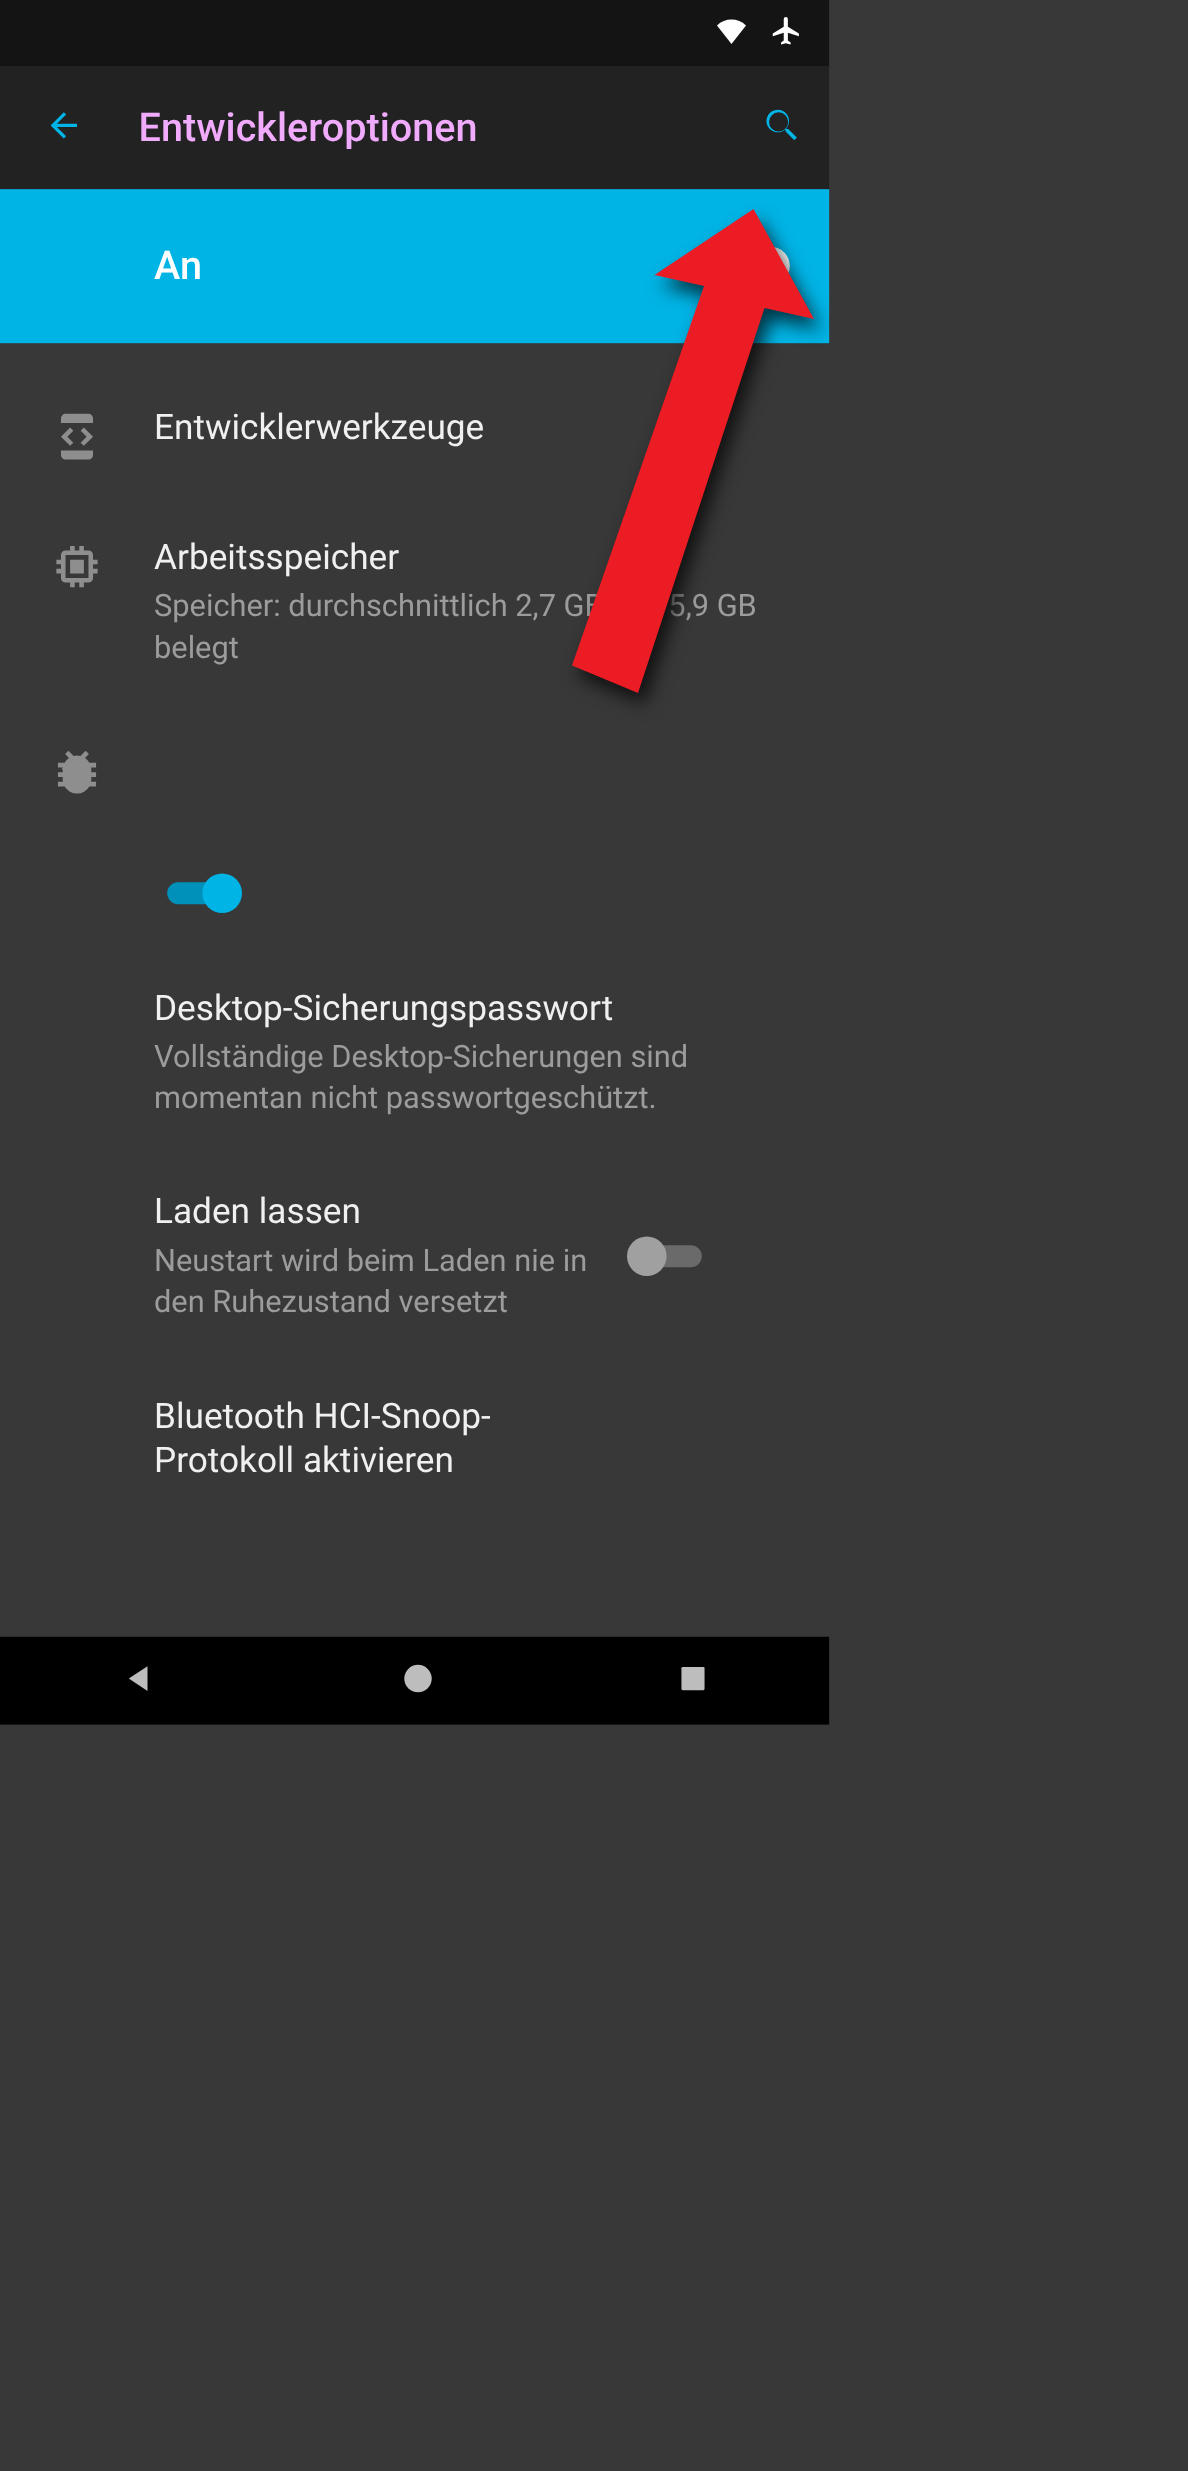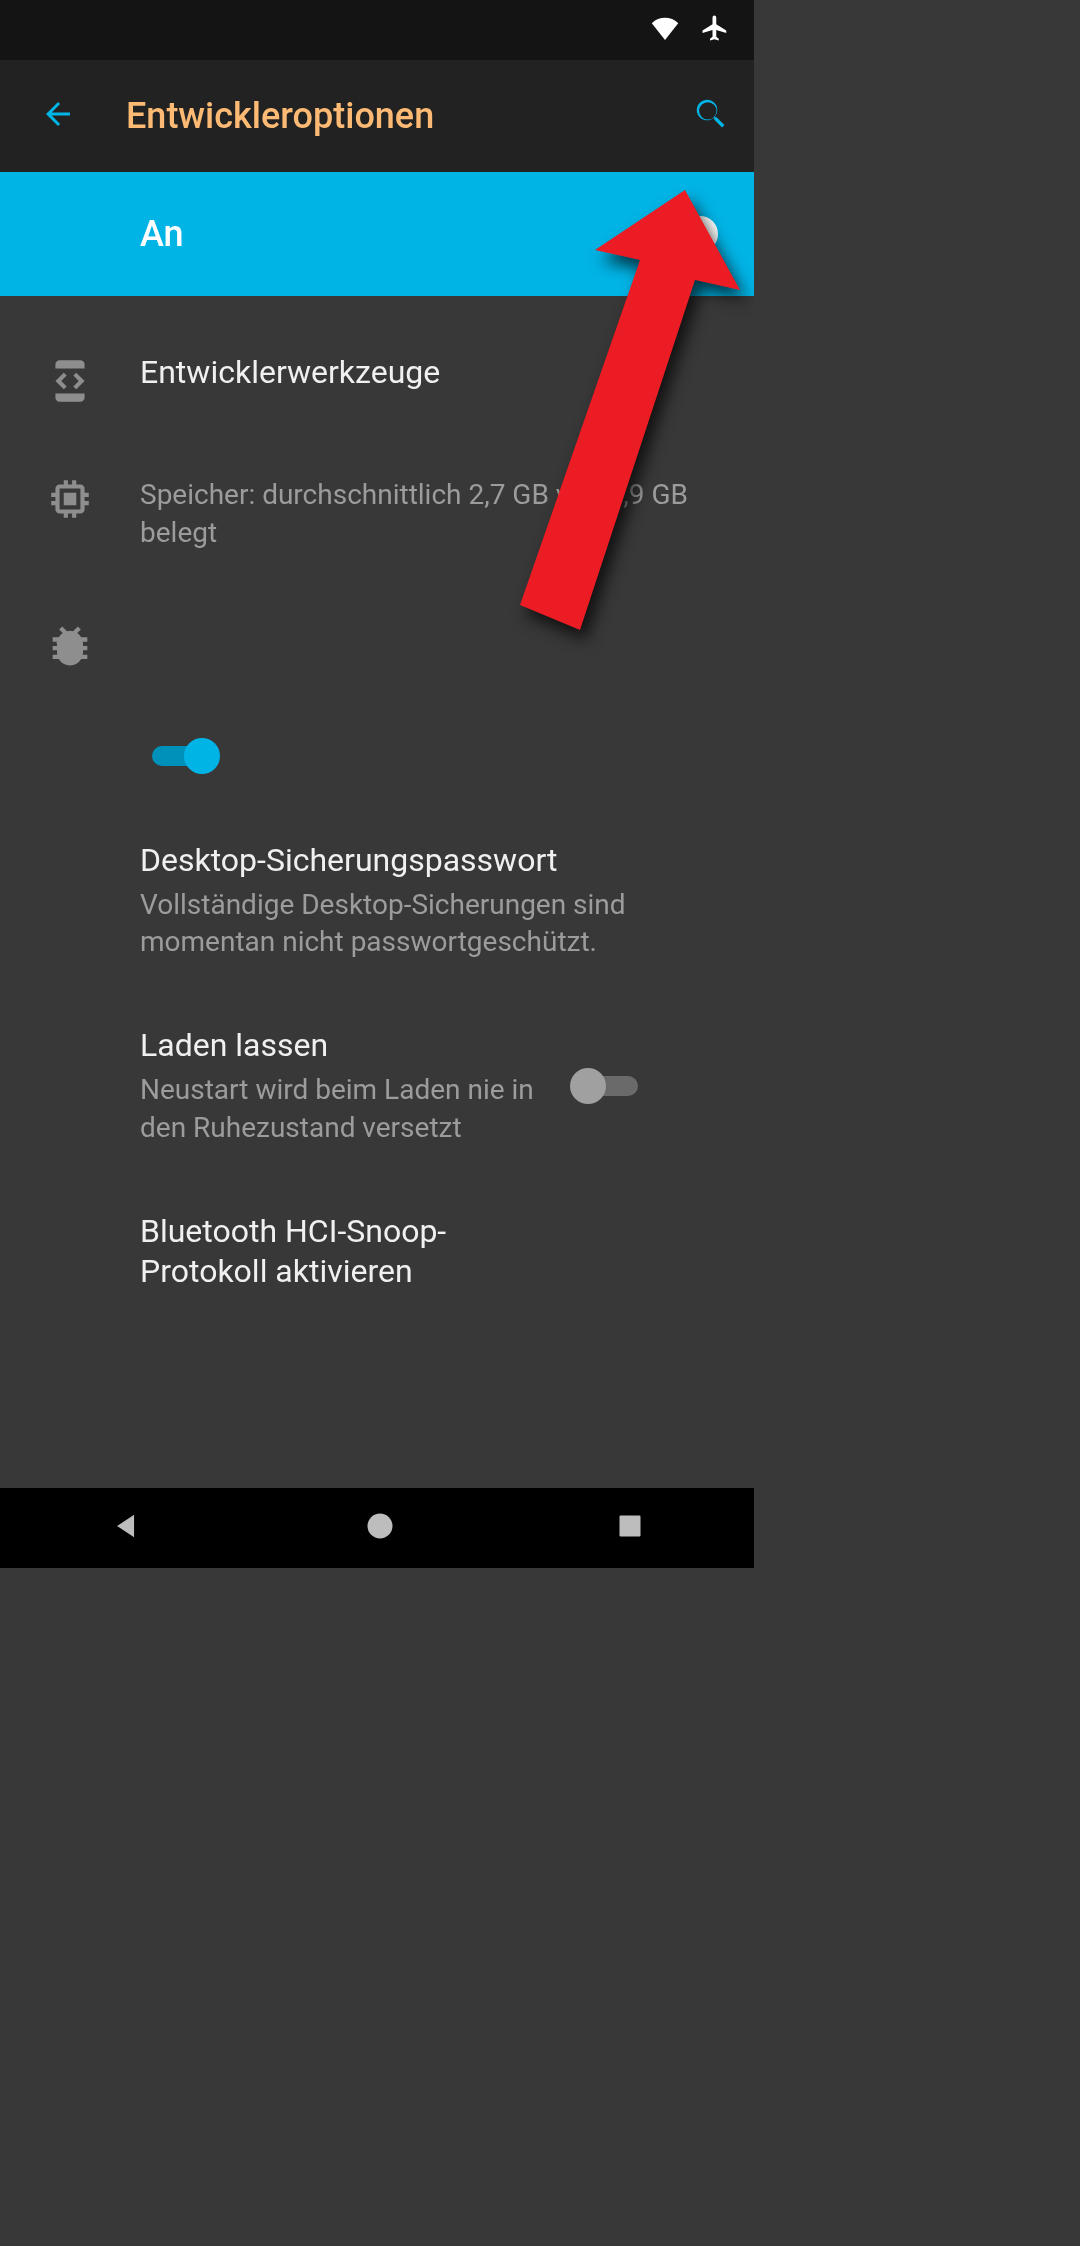--- a/index.html
+++ b/index.html
@@ -26,31 +26,31 @@
   
   .app-bar {
     height: 112px;
     background: #222222;
     display: flex;
     align-items: center;
     padding: 0 24px 0 40px;
   }
   .app-bar .back { color: #00b4e6; }
   .app-bar .title {
-    color: #fdba74;
+    color: #f0abfc;
     font-size: 36px;
     font-weight: 500;
     margin-left: 50px;
     flex: 1;
   }
   .app-bar .search { color: #00b4e6; }
 
   
   .master-switch {
-    height: 124px;
+    height: 140px;
     background: #00b4e6;
     display: flex;
     align-items: center;
     padding-left: 140px;
     padding-right: 34px;
     position: relative;
   }
   .master-switch .label {
     color: #fff;
     font-size: 36px;
@@ -201,20 +201,21 @@
     </span>
   </div>
 
   <div class="row">
     <span class="icon-col">
       <svg width="50" height="50" viewBox="0 0 24 24">
           <path d="M15 9H9v6h6V9zm6 2V9h-2V7a2 2 0 0 0-2-2h-2V3h-2v2h-2V3H9v2H7a2 2 0 0 0-2 2v2H3v2h2v2H3v2h2v2a2 2 0 0 0 2 2h2v2h2v-2h2v2h2v-2h2a2 2 0 0 0 2-2v-2h2v-2h-2v-2h2zm-4 6H7V7h10v10z"></path>
         </svg>
     </span>
     <span class="text-col">
+      <div class="title-txt">Arbeitsspeicher</div>
       <div class="sub-txt">Speicher: durchschnittlich 2,7 GB von 5,9 GB belegt</div>
     </span>
   </div>
 
   <div class="row">
     <span class="icon-col">
       <svg width="52" height="52" viewBox="0 0 24 24">
           <path d="M20 8h-2.81a5.985 5.985 0 0 0-1.82-1.96l1.63-1.63-1.41-1.41-2.17 2.17a6.002 6.002 0 0 0-2.84 0L8.41 3l-1.41 1.41 1.62 1.63A5.985 5.985 0 0 0 6.81 8H4v2h2.09c-.05.33-.9.66-.09 1v1H4v2h2v1c0 .34.04.67.09 1H4v2h2.81a6 6 0 0 0 10.38 0H20v-2h-2.09c.05-.33.09-.66.09-1v-1h2v-2h-2v-1c0-.34-.04-.67-.09-1H20V8z"></path>
         </svg>
     </span>

